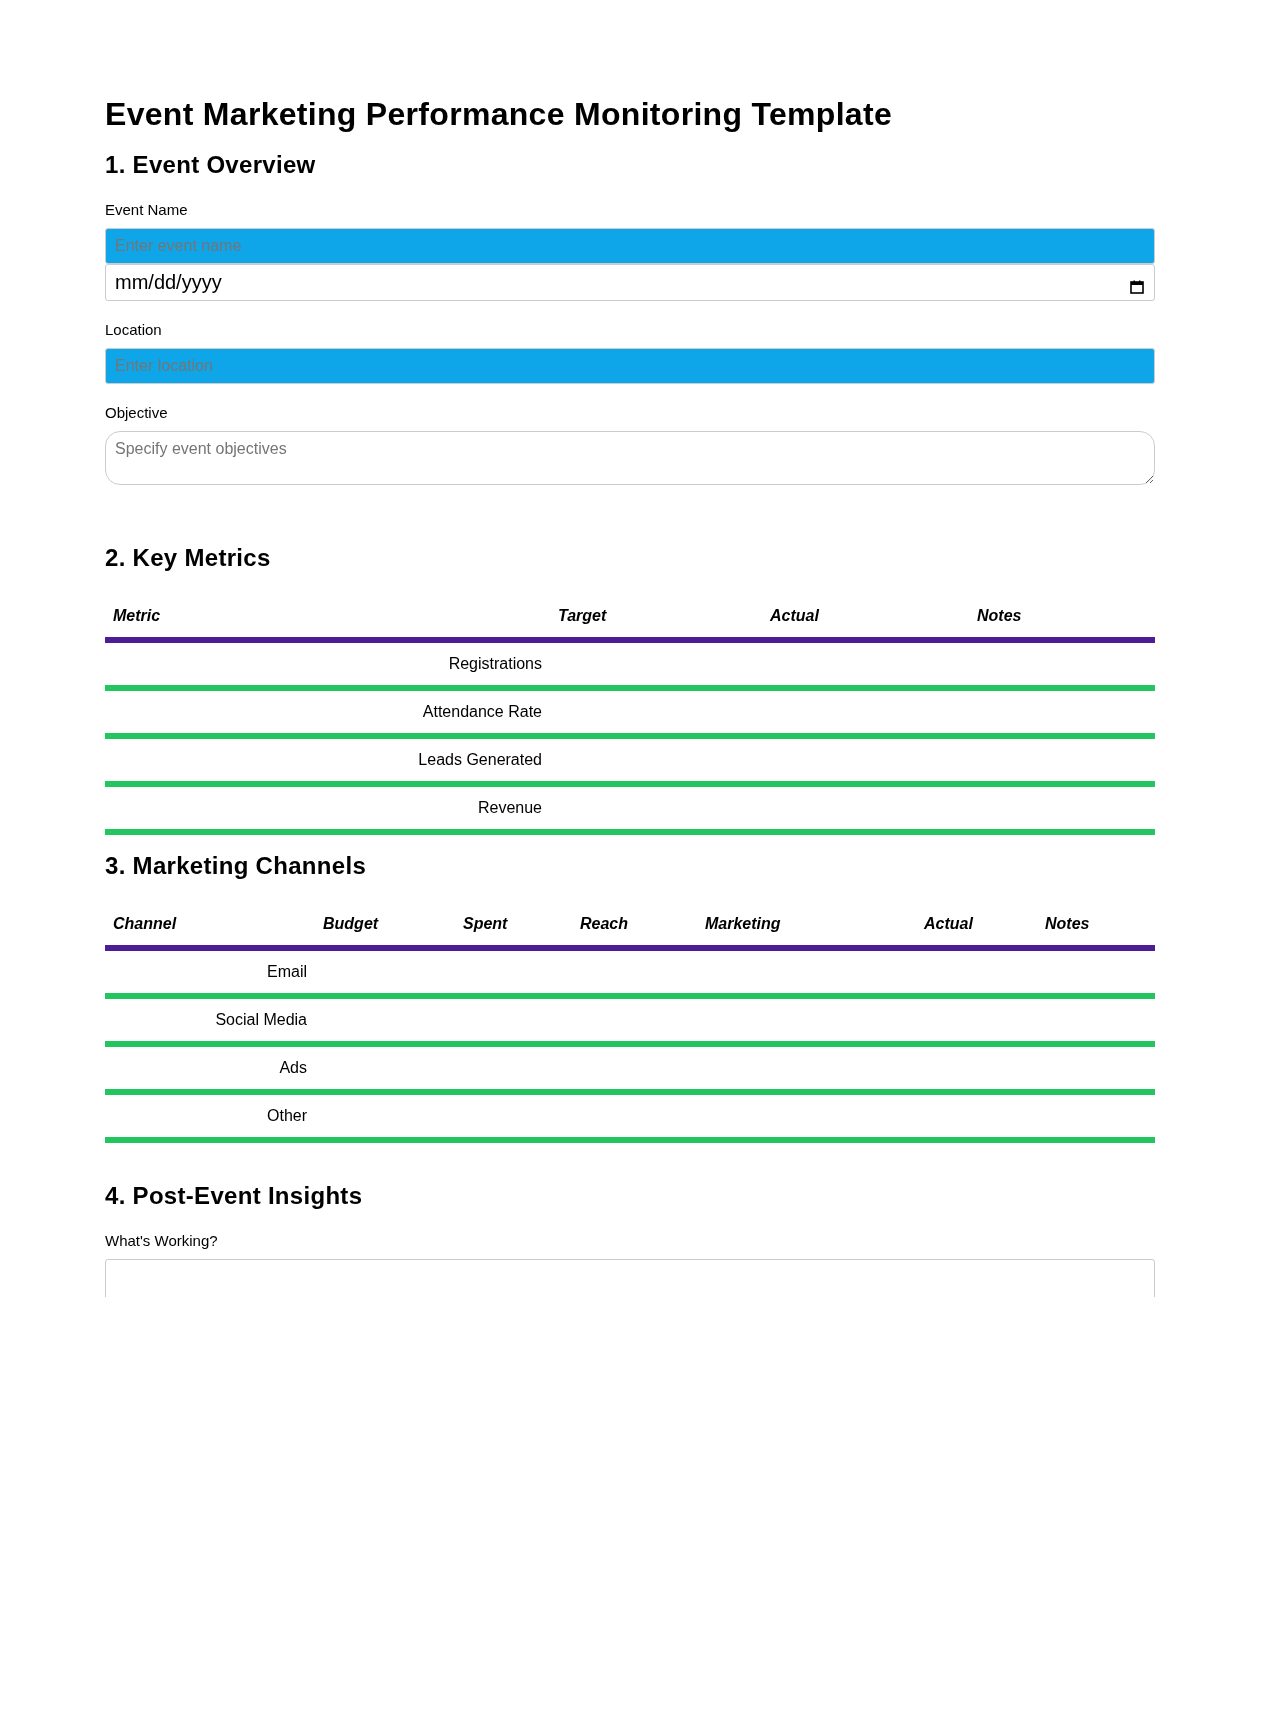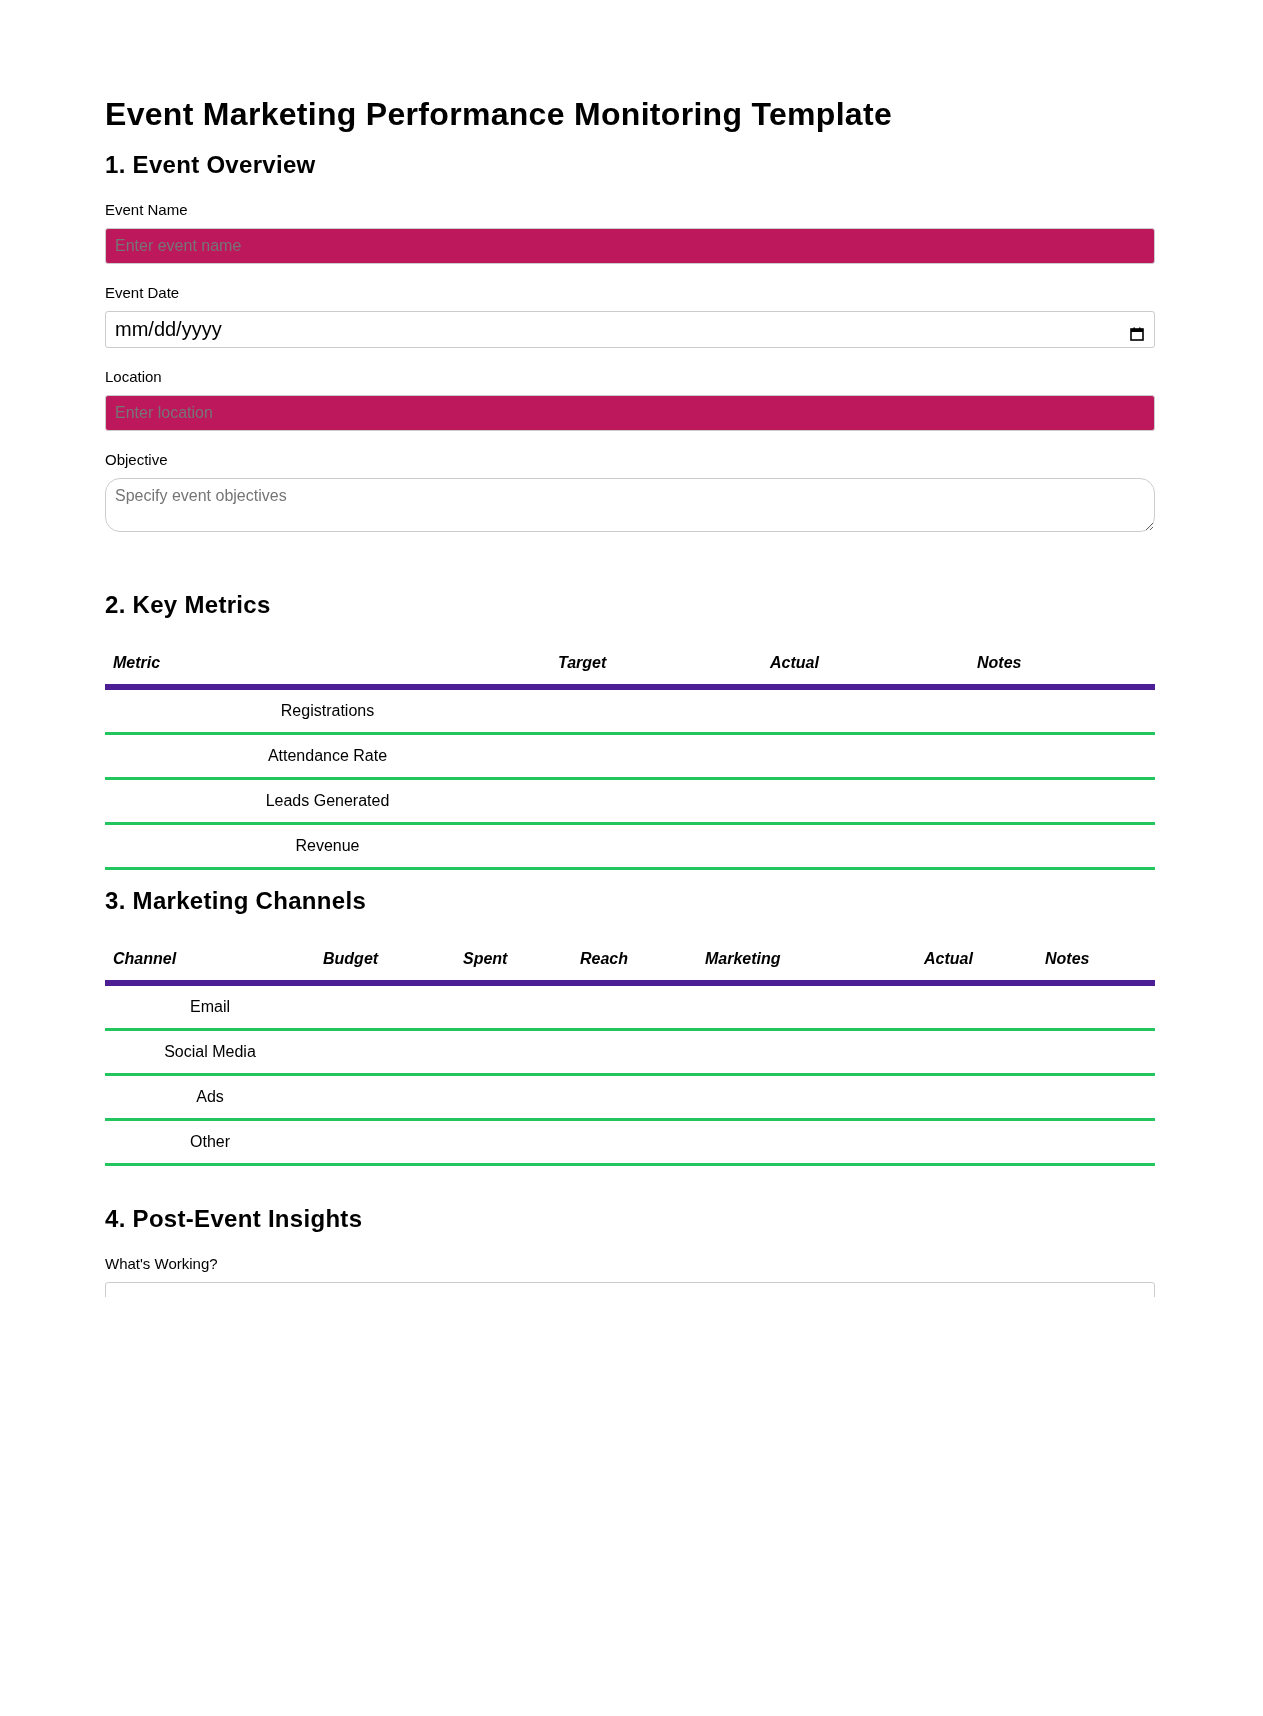--- a/index.html
+++ b/index.html
@@ -54,21 +54,21 @@
     .input {
       box-sizing: border-box;
       width: 1050px;
       height: 36px;
       border: 1px solid #cccccc;
       border-radius: 3px;
       padding: 0 9px;
       font-family: "Liberation Sans", sans-serif;
       font-size: 16px;
       color: #000;
-      background: #be185d;
+      background: #0ea5e9;
       outline: none;
     }
     .input::placeholder { color: #757575; }
     .date-input {
       box-sizing: border-box;
       width: 1050px;
       height: 37px;
       border: 1px solid #cccccc;
       border-radius: 3px;
       padding: 0 9px;
@@ -110,24 +110,24 @@
     }
     th {
       text-align: left;
       font-weight: bold;
       padding: 0 8px;
       height: 42px;
       border-bottom: 6px solid #4c1d95;
       font-style: italic;
     }
     td {
-      text-align: center;
+      text-align: right;
       padding: 0 8px;
       height: 42px;
-      border-bottom: 3px solid #22c55e;
+      border-bottom: 6px solid #22c55e;
       margin-left: 24px;
     }
     .sec4-title + .field-label { margin-top: 21px; }
     .insight-textarea {
       box-sizing: border-box;
       width: 1050px;
       height: 120px;
       border: 1px solid #cccccc;
       border-radius: 3px;
       padding: 8px 9px;
@@ -145,21 +145,20 @@
   <div class="container">
 
     <h1>Event Marketing Performance Monitoring Template</h1>
 
     <section>
       <h2 class="sec1-title">1. Event Overview</h2>
 
       <label class="field-label">Event Name</label>
       <input class="input" type="text" placeholder="Enter event name" style="">
 
-      <label class="field-label">Event Date</label>
       <div class="date-input">
         <span class="date-text">mm/dd/yyyy</span>
         <span class="cal-icon">
           <svg width="14" height="14" viewBox="0 0 14 14">
             <rect x="1" y="2" width="12" height="11" fill="none" stroke="#000" stroke-width="1.6"></rect>
             <rect x="1" y="2" width="12" height="3" fill="#000"></rect>
             <rect x="3.5" y="0.5" width="1.5" height="2.5" fill="#000"></rect>
             <rect x="9" y="0.5" width="1.5" height="2.5" fill="#000"></rect>
           </svg>
         </span>

